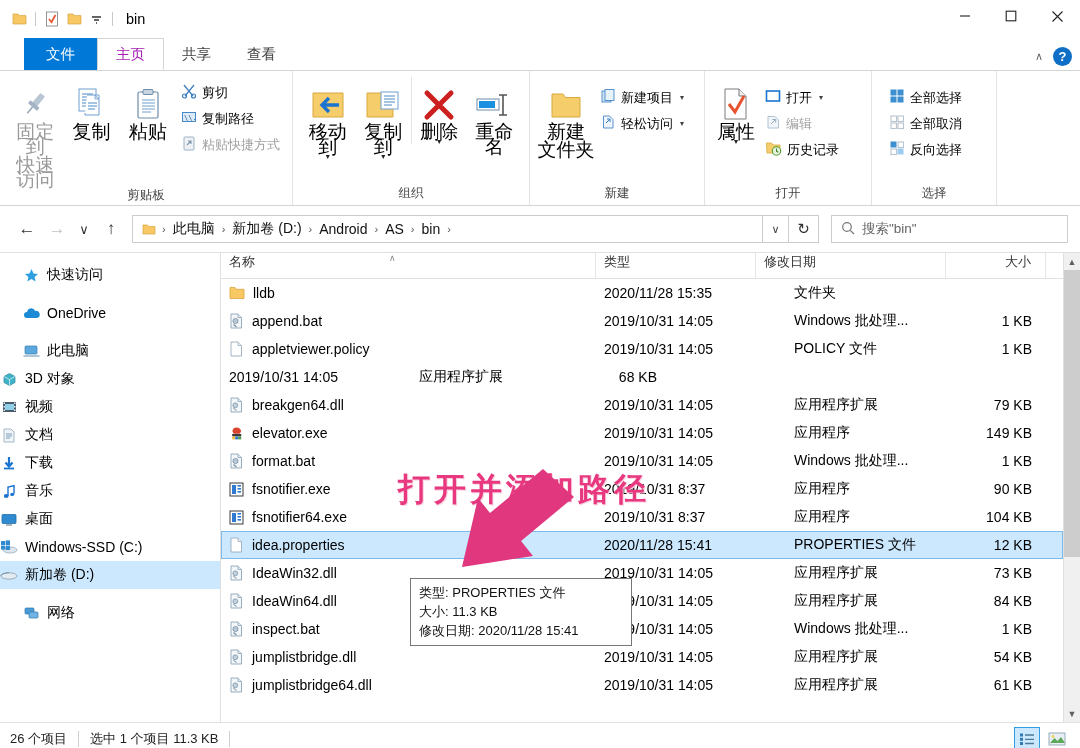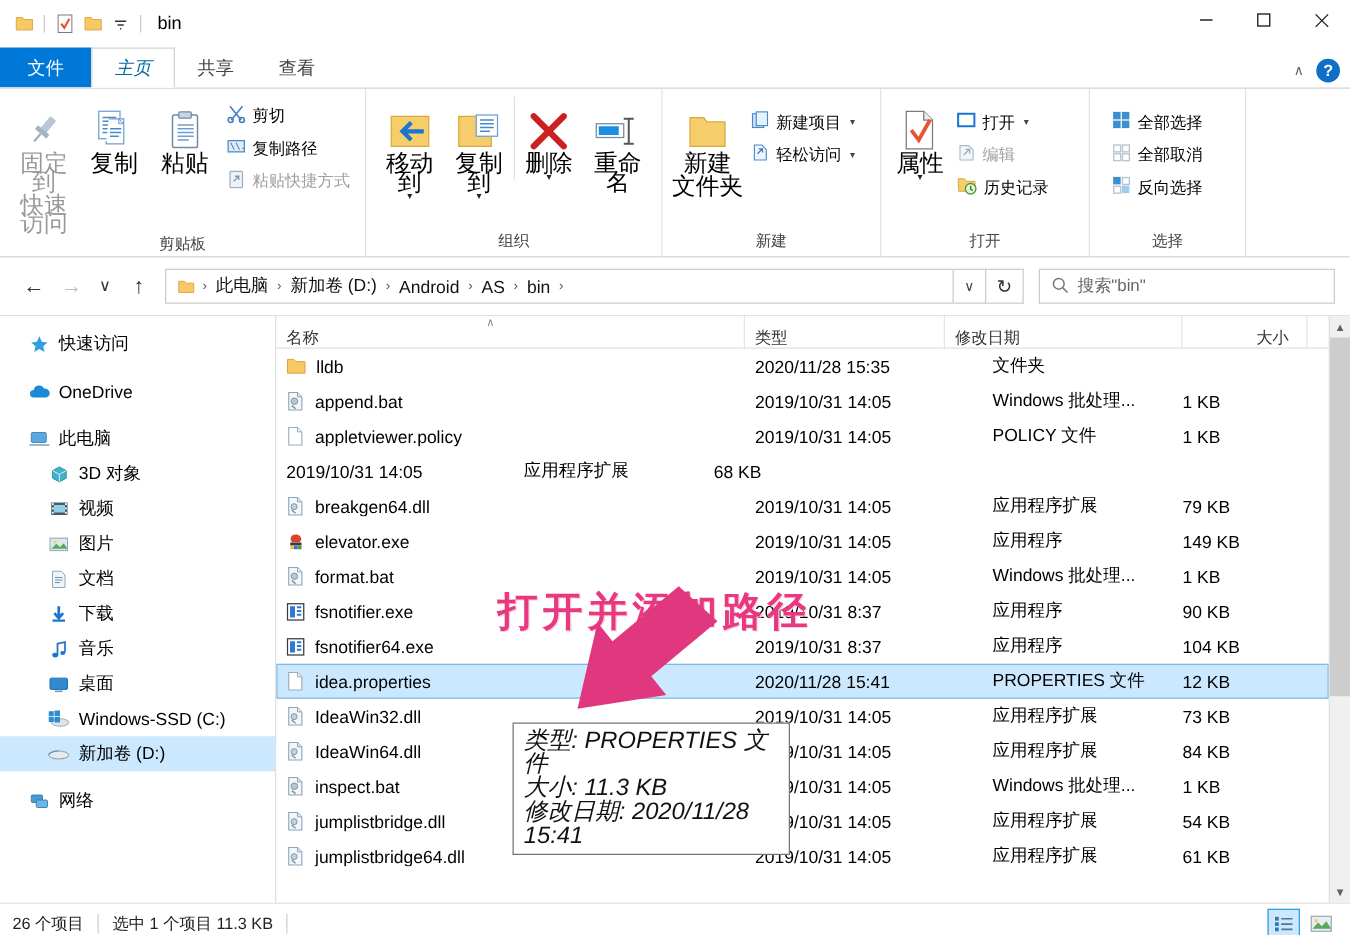--- a/index.html
+++ b/index.html
@@ -13,26 +13,26 @@
   
   .titlebar { height: 38px; display: flex; align-items: center; background: #fff; position: relative; }
   .qat { display: flex; align-items: center; gap: 0; padding-left: 8px; }
   .qat-ico { width: 22px; height: 22px; display: flex; align-items: center; justify-content: center; }
   .sep-v { width: 1px; height: 14px; background: #c8c8c8; margin: 0 5px; }
   .win-title { font-size: 14.5px; color: #000; margin-left: 8px; }
   .wincontrols { position: absolute; right: 0; top: 0; display: flex; }
   .wc { width: 46px; height: 32px; display: flex; align-items: center; justify-content: center; }
 
   
-  .tabrow { height: 32px; display: flex; background: #fff; position: relative; }
+  .tabrow { height: 32px; display: flex; background: #fff; position: relative; padding-left: 24px; }
   .tab { height: 32px; padding: 0 18px; display: flex; align-items: center; justify-content: center;
          font-size: 14.5px; color: #444; cursor: default; }
   .tab-file { background: #0078d7; color: #fff; font-weight: normal; padding: 0 22px; }
-  .tab-active { background: #fff; color: #0369a1; border: 1px solid #d4d4d4; border-bottom: 1px solid #fff;
-                position: relative; z-index: 3; font-style: italic; }
+  .tab-active { background: #fff; color: #a21caf; border: 1px solid #d4d4d4; border-bottom: 1px solid #fff;
+                position: relative; z-index: 3; }
   .ribbon-ctl { position: absolute; right: 8px; bottom: 4px; display: flex; align-items: center; gap: 10px; }
   .help-btn { width: 19px; height: 19px; border-radius: 50%; background: #0f6fc6; color: #fff;
               font-size: 13px; font-weight: bold; display: flex; align-items: center; justify-content: center; }
 
   
   .ribbon { height: 136px; background: #fff; border-top: 1px solid #d4d4d4;
             border-bottom: 1px solid #d4d4d4; display: flex; position: relative; }
   .rgroup { display: flex; flex-direction: column; border-right: 1px solid #e3e3e3;
             height: 100%; position: relative; }
   .rgroup-body { flex: 1; display: flex; align-items: flex-start; padding: 6px 7px 0 7px; }
@@ -68,58 +68,58 @@
   .searchbox { width: 237px; height: 28px; border: 1px solid #ccc; display: flex; align-items: center;
                gap: 7px; padding: 0 9px; margin-left: 12px; }
   .searchbox .ph { font-size: 13.5px; color: #666; }
 
   
   .main { display: flex; height: 470px; border-top: 1px solid #e0e0e0; }
   .sidebar { width: 220px; overflow: hidden; padding-top: 8px; background: #fff; }
   .navitem { height: 28px; display: flex; align-items: center; gap: 7px; font-size: 14px; color: #000; cursor: default; }
   .navitem.sel { background: #cce8ff; }
   .navitem .ni { width: 18px; height: 18px; display: flex; align-items: center; justify-content: center; flex: none; }
-  .lvl0 { padding-left: 22px; } .lvl1 { padding-left: 38px; }
+  .lvl0 { padding-left: 22px; } .lvl1 { }
   .gap { height: 10px; }
 
   .filepane { flex: 1; display: flex; flex-direction: column; border-left: 1px solid #e0e0e0; position: relative; }
   .colhead { height: 26px; display: flex; align-items: center; border-bottom: 1px solid #e0e0e0;
              font-size: 13px; color: #333; position: relative; }
-  .ch { height: 26px; display: flex; align-items: flex-end; padding-left: 8px; border-right: 1px solid #e5e5e5; }
+  .ch { height: 26px; display: flex; align-items: flex-start; padding-left: 8px; border-right: 1px solid #e5e5e5; }
   .c-name { width: 375px; } .c-date { width: 190px; } .c-type { width: 160px; }
   .c-size { width: 100px; justify-content: flex-end; padding-right: 14px; }
   .c-rest { flex: 1; border-right: none; }
   .sortarrow { position: absolute; left: 168px; top: 0px; font-size: 9px; color: #888; }
 
   .rows { flex: 1; overflow: hidden; }
   .row { height: 28px; display: flex; align-items: center; font-size: 14px; color: #000; cursor: default; }
   .row.sel { background: #cbe8ff; outline: 1px solid #7eb9e8; outline-offset: -1px; }
   .cell { padding-left: 8px; overflow: hidden; white-space: nowrap; }
   .cell.name { width: 375px; display: flex; align-items: center; gap: 8px; }
   .cell.date { width: 190px; } .cell.type { width: 160px; }
-  .cell.size { width: 100px; padding-right: 14px; padding-left: 0; }
+  .cell.size { width: 100px; text-align: right; padding-right: 14px; padding-left: 0; }
 
   .vscroll { width: 17px; background: #f0f0f0; border-left: 1px solid #e0e0e0;
              display: flex; flex-direction: column; align-items: center; }
   .sc-arrow { height: 17px; width: 17px; display: flex; align-items: center; justify-content: center;
               font-size: 9px; color: #606060; }
   .sc-track { flex: 1; width: 17px; position: relative; }
   .sc-thumb { position: absolute; top: 0; left: 0; width: 17px; height: 66%; background: #cdcdcd; }
 
   
   .statusbar { height: 33px; border-top: 1px solid #e0e0e0; display: flex; align-items: center;
                padding: 0 10px; font-size: 13px; color: #222; background: #fff; }
   .st-sep { width: 1px; height: 16px; background: #d0d0d0; margin: 0 11px; }
   .viewbtns { margin-left: auto; display: flex; gap: 4px; }
   .vbtn { width: 26px; height: 24px; display: flex; align-items: center; justify-content: center; }
   .vbtn.on { background: #cce8ff; border: 1px solid #2f9fe0; }
 
   
   .tooltip { position: absolute; left: 410px; top: 578px; background: #fff; border: 1px solid #767676;
-             padding: 4px 8px 5px 8px; font-size: 19px; color: #111; line-height: 19px; z-index: 50; width: 222px; font-style: italic; }
+             padding: 4px 8px 5px 8px; font-size: 13px; color: #111; line-height: 19px; z-index: 50; width: 222px; }
 
   
   .anno-layer { position: absolute; left: 0; top: 0; width: 1080px; height: 748px;
                 pointer-events: none; z-index: 60; }
   .anno-text { position: absolute; left: 398px; top: 468px; font-size: 32px; font-weight: bold;
                color: #e8387f; letter-spacing: 4px; font-family: "DejaVu Sans", sans-serif;
                text-shadow: 1px 1px 0 #f8d0e0; white-space: nowrap; }
 </style>
 </head>
 <body>
@@ -523,30 +523,20 @@
               <rect x="1.5" y="2.5" width="1.5" height="1.5"></rect>
               <rect x="1.5" y="6" width="1.5" height="1.5"></rect>
               <rect x="1.5" y="9.5" width="1.5" height="1.5"></rect>
               <rect x="12" y="2.5" width="1.5" height="1.5"></rect>
               <rect x="12" y="6" width="1.5" height="1.5"></rect>
               <rect x="12" y="9.5" width="1.5" height="1.5"></rect>
             </g>
           </svg>
       </span>
       <span>视频</span>
-    </div>
-    <div class="navitem lvl1">
-      <span class="ni">
-        <svg width="16" height="13">
-            <rect x="1" y="1.5" width="14" height="10" fill="#dce8f0" stroke="#8fa8bc" stroke-width=".8"></rect>
-            <path d="M2 10l4-4 3 2.5 3-3 3 4.5z" fill="#5aa858"></path>
-            <circle cx="5" cy="4.5" r="1.3" fill="#f0d45a"></circle>
-          </svg>
-      </span>
-      <span>图片</span>
     </div>
     <div class="navitem lvl1">
       <span class="ni">
         <svg width="14" height="15">
             <path d="M2 1h7l3 3v10H2z" fill="#f0f4f8" stroke="#8fa8bc" stroke-width=".8"></path>
             <g stroke="#6f94b4" stroke-width=".9">
               <path d="M4 6h6M4 8h6M4 10h4"></path>
             </g>
           </svg>
       </span>

